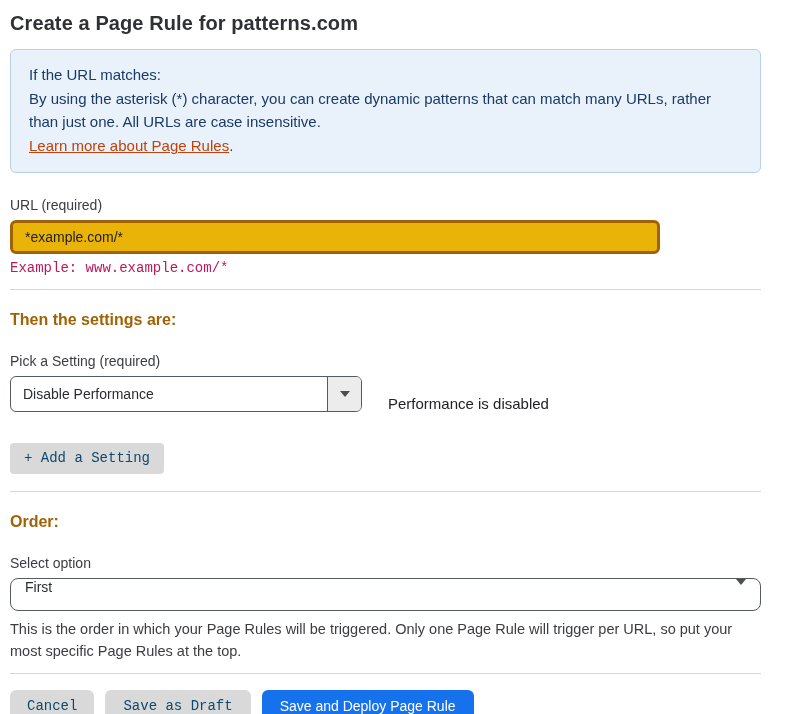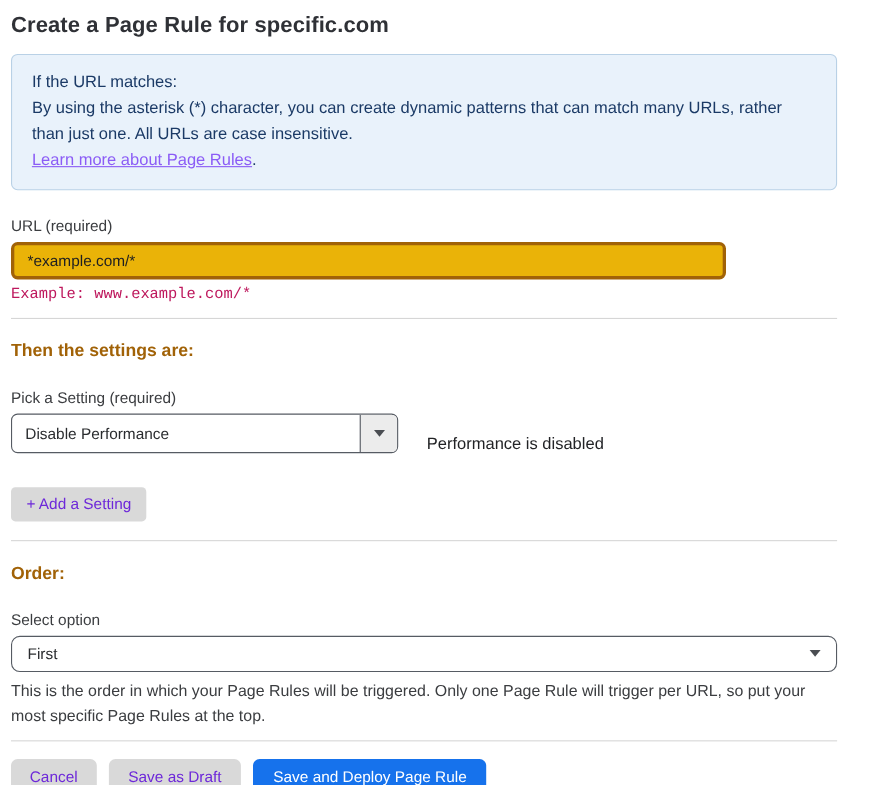--- a/index.html
+++ b/index.html
@@ -23,21 +23,21 @@
     background: #e9f2fb;
     border: 1px solid #b9d1e6;
     border-radius: 6px;
     padding: 13px 18px 14px 18px;
     color: #1b3a66;
     font-size: 15px;
     line-height: 1.58;
   }
   .info-box .info-heading { font-weight: 400; }
   .info-box a.info-link {
-    color: #8b5cf6;
+    color: #c2410c;
     text-decoration: underline;
     cursor: pointer;
   }
 
   .field-label {
     font-size: 14px;
     color: #3b3d40;
     margin: 24px 0 7px 0;
   }
 
@@ -125,32 +125,33 @@
     align-items: center;
     justify-content: center;
     border: none;
     border-radius: 6px;
     font-family: "Liberation Sans", sans-serif;
     font-size: 14px;
     cursor: pointer;
   }
   .btn-gray {
     background: #d9d9d9;
-    color: #6d28d9;
+    color: #0c4a6e;
+    font-family: Liberation Mono, monospace;
   }
   .btn-add {
     margin-top: 31px;
     height: 31px;
     padding: 0 14px;
     border-radius: 4px;
   }
 
   .order-select {
     display: flex;
-    align-items: center;
+    align-items: flex-start;
     justify-content: space-between;
     width: 751px;
     height: 33px;
     margin-top: 5px;
     background: #ffffff;
     border: 1px solid #565b63;
     border-radius: 8px;
     padding: 0 14px;
     font-size: 14px;
     color: #2a2c2f;
@@ -179,21 +180,21 @@
     padding: 0 18px;
   }
 
   .mt5 { margin-top: 5px; }
 </style>
 </head>
 <body>
 
 <div class="page">
 
-  <h1 class="page-title">Create a Page Rule for specific.com</h1>
+  <h1 class="page-title">Create a Page Rule for patterns.com</h1>
 
   <div class="info-box">
     <div class="info-heading">If the URL matches:</div>
     <div class="info-body">By using the asterisk (*) character, you can create dynamic patterns that can match many URLs, rather than just one. All URLs are case insensitive.</div>
     <div class="info-link-line"><a class="info-link">Learn more about Page Rules</a><span>.</span></div>
   </div>
 
   <div class="field-label">URL (required)</div>
   <input class="url-input" type="text" value="*example.com/*" style="">
   <div class="hint-text">Example: www.example.com/*</div>

